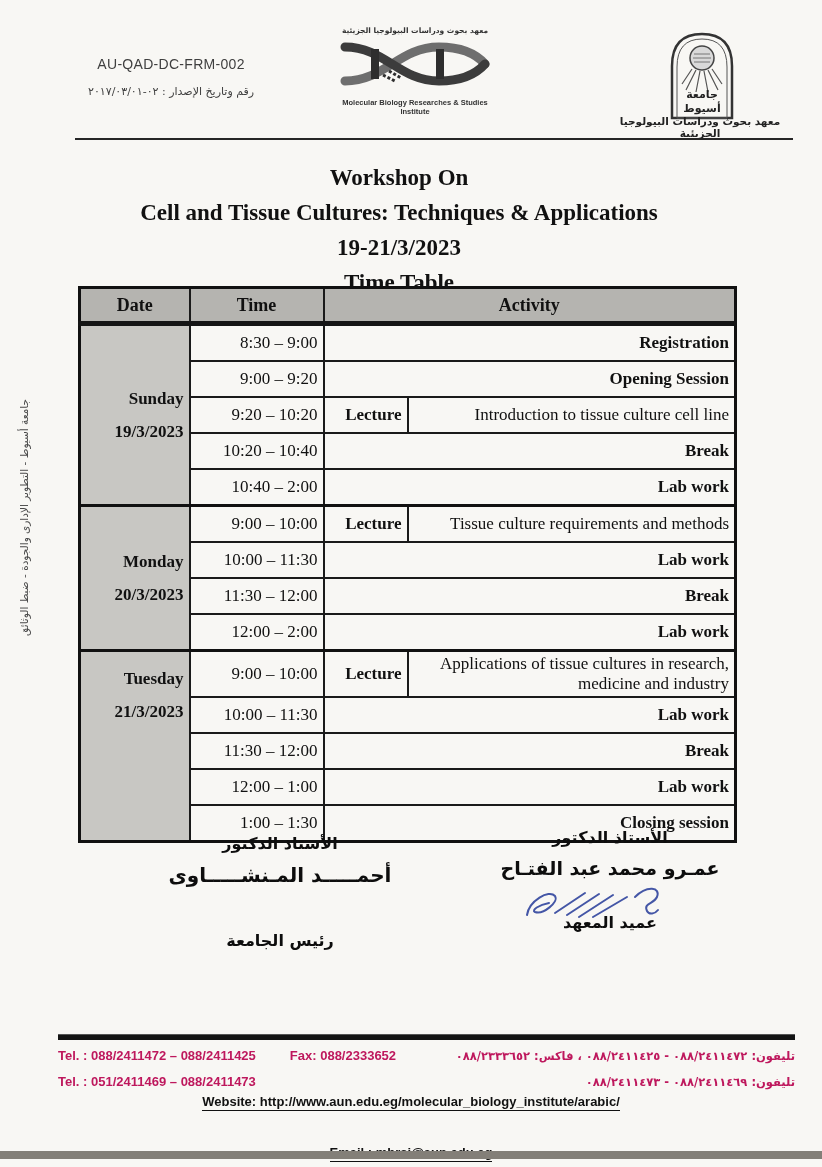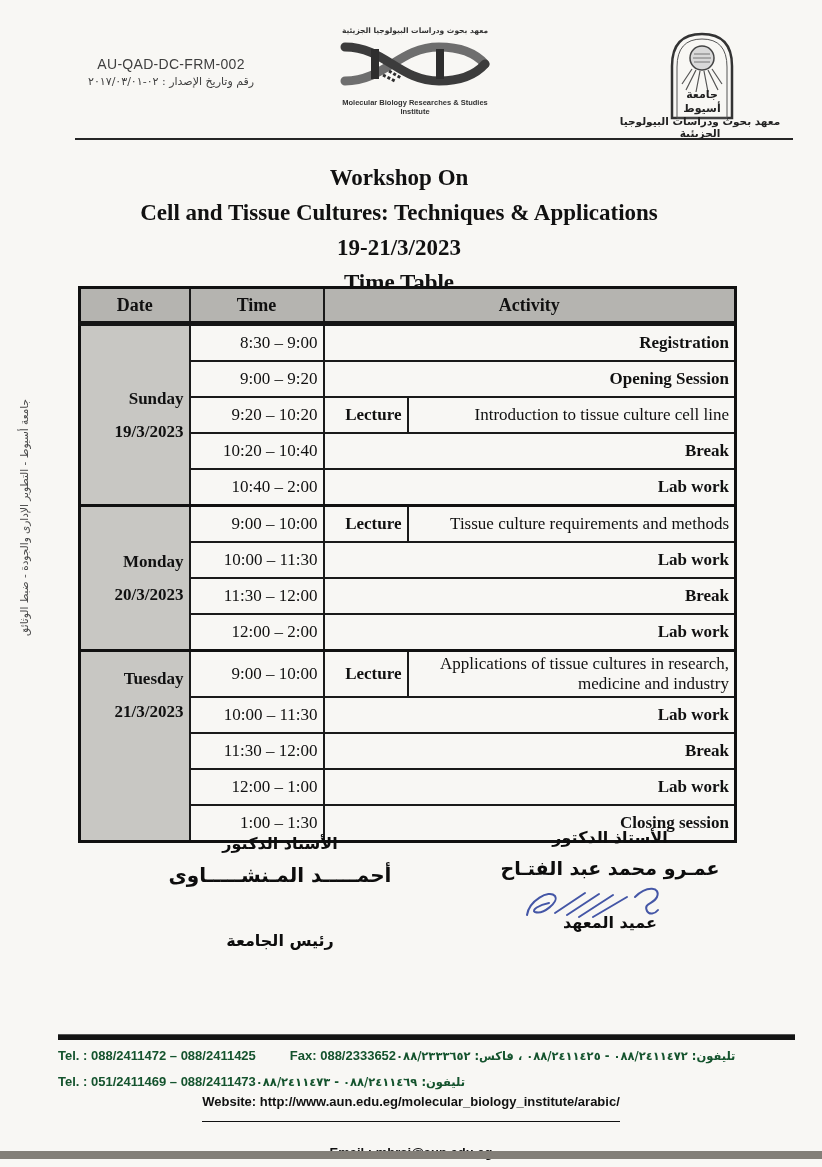--- a/index.html
+++ b/index.html
@@ -7,21 +7,21 @@
     position:relative;
     width:822px;height:1167px;
     background:var(--page-bg,#f8f7f4);
     font-family:"Liberation Serif",serif;
     color:#111;
     overflow:hidden;
   }
   
   .form-info{position:absolute;left:88px;top:56px;text-align:center;}
   .form-number{font-family:"Liberation Sans",sans-serif;font-size:14px;color:#3f3f3f;letter-spacing:.3px;}
-  .issue-line{direction:rtl;font-family:"DejaVu Sans",sans-serif;font-size:11px;color:#3f3f3f;margin-top:3px;}
+  .issue-line{direction:rtl;font-family:"DejaVu Sans",sans-serif;font-size:11px;color:#3f3f3f;margin-top:13px;}
   .center-logo{position:absolute;left:330px;top:26px;width:170px;text-align:center;}
   .center-logo .ar{direction:rtl;font-family:"DejaVu Sans",sans-serif;font-size:7.5px;font-weight:bold;color:#333;}
   .center-logo .en{font-family:"Liberation Sans",sans-serif;font-size:7.5px;font-weight:bold;color:#333;margin-top:1px;}
   .univ-logo{position:absolute;left:652px;top:28px;width:100px;text-align:center;}
   .univ-caption{position:absolute;left:600px;top:115px;width:200px;direction:rtl;text-align:center;
     font-family:"DejaVu Sans",sans-serif;font-size:10.5px;font-weight:bold;color:#222;}
   .header-rule{position:absolute;left:75px;top:138px;width:718px;height:2px;background:#262626;}
   
   .side-text{position:absolute;left:-107px;top:510px;width:265px;height:15px;
     transform:rotate(-90deg);direction:rtl;text-align:center;
@@ -48,29 +48,29 @@
   .sig-right{left:460px;top:828px;}
   .sig-left{left:130px;top:834px;}
   .sig-title{font-size:16px;}
   .sig-name{font-size:19px;margin-top:10px;}
   .sig-left .sig-name{font-size:20px;}
   .sig-art{position:relative;height:50px;margin-top:0px;}
   .sig-role{font-size:16px;margin-top:-16px;}
   .sig-left .sig-role{margin-top:44px;}
   
   .footer-rule{position:absolute;left:58px;top:1034px;width:737px;height:5px;background:#141414;border-top:1px solid #555;}
-  .footer-line{position:absolute;left:58px;width:737px;display:flex;align-items:baseline;
-    font-family:"Liberation Sans",sans-serif;font-size:13px;font-weight:bold;color:#14532d;}
+  .footer-line{position:absolute;left:58px;width:737px;display:flex;justify-content:space-between;align-items:baseline;
+    font-family:"Liberation Sans",sans-serif;font-size:13px;font-weight:bold;color:#be185d;}
   .footer-line .en-group{display:flex;gap:34px;}
   .footer-line .ar{direction:rtl;font-family:"DejaVu Sans",sans-serif;font-size:11.5px;}
   .fl1{top:1048px;}
   .fl2{top:1074px;}
   .footer-center{position:absolute;left:0;width:822px;text-align:center;
     font-family:"Liberation Sans",sans-serif;font-size:13px;font-weight:bold;}
-  .footer-center span{border-bottom:1.5px solid #111;padding-bottom:12px;}
+  .footer-center span{border-bottom:1.5px solid #111;padding-bottom:1px;}
   .fc1{top:1094px;}
   .fc2{top:1117px;margin-top:28px;}
   .bottom-band{position:absolute;left:0;top:1151px;width:822px;height:8px;background:#837f78;}
 </style>
 </head>
 <body>
 
 <div class="page">
 
   <div class="form-info">

